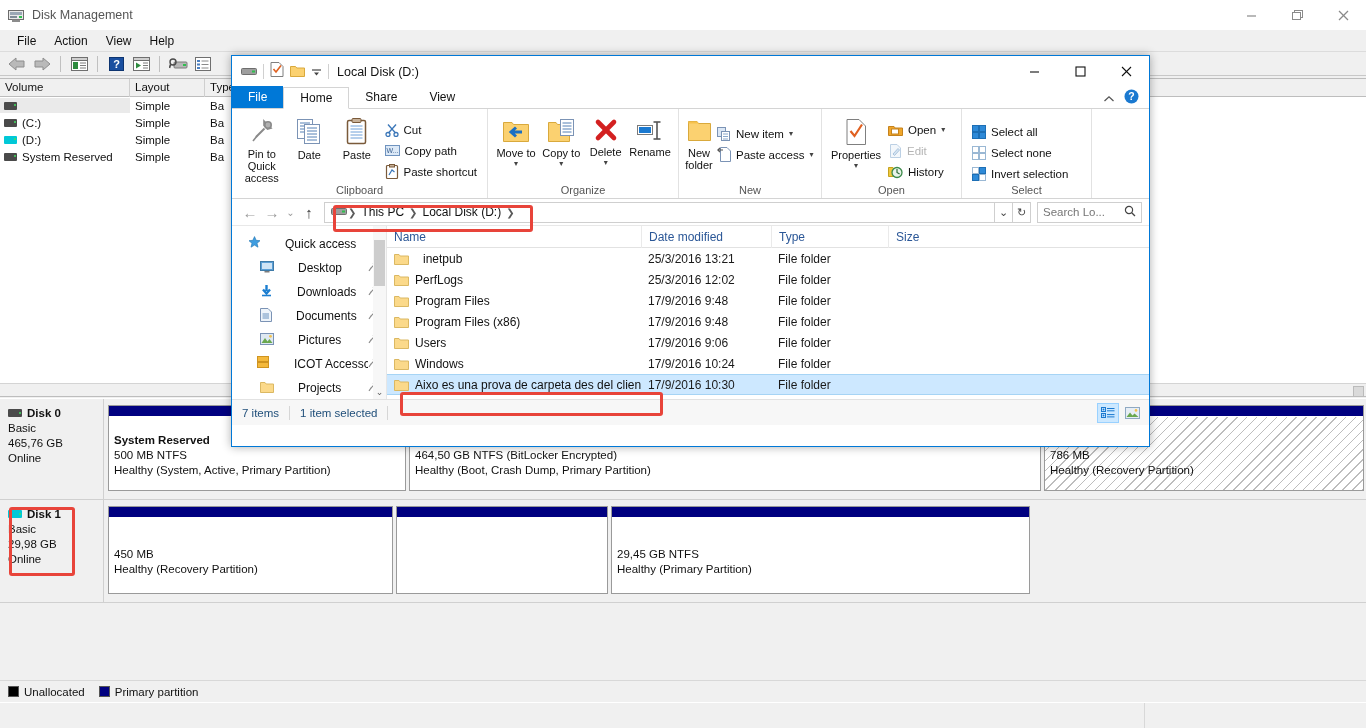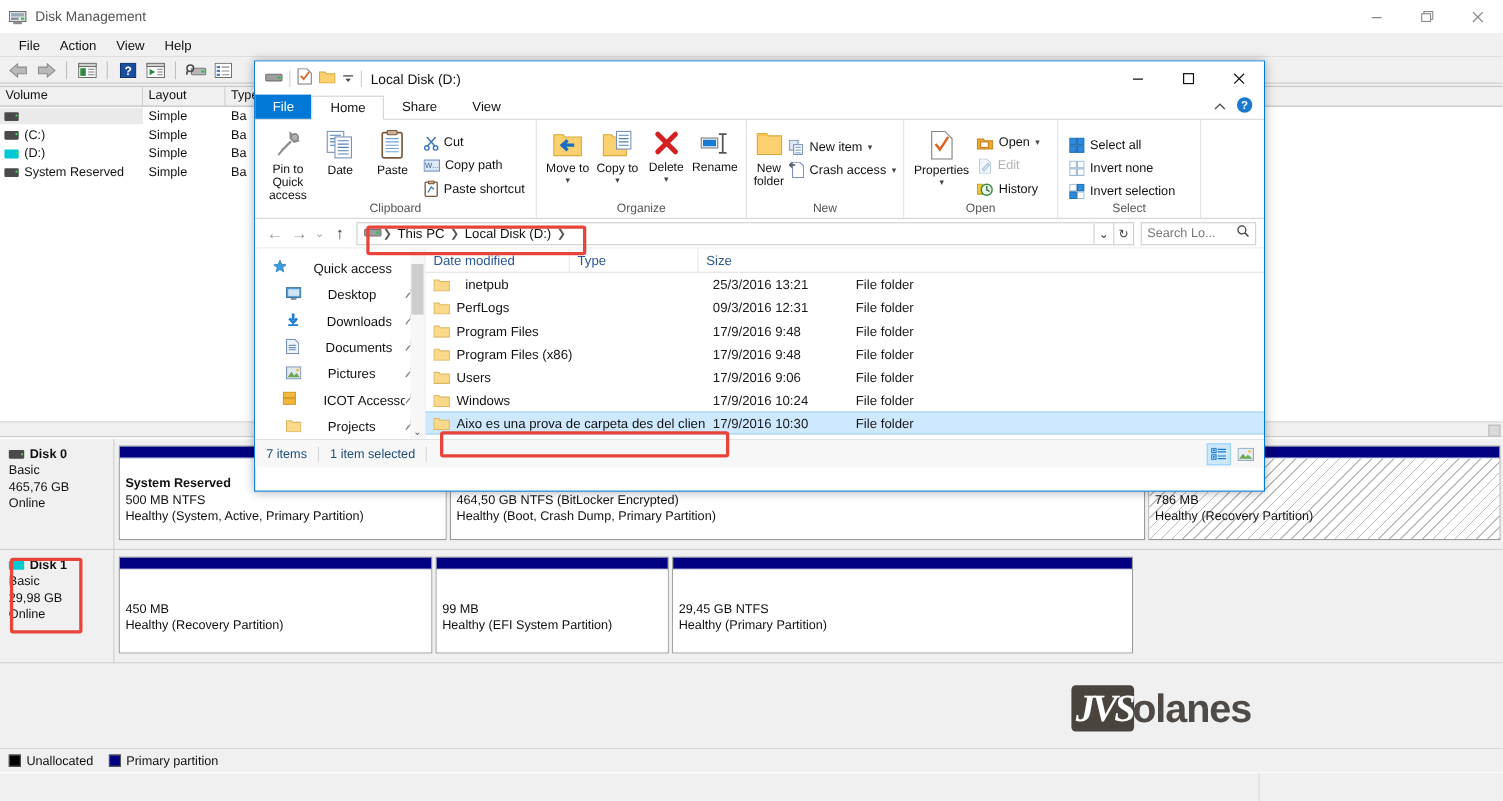--- a/index.html
+++ b/index.html
@@ -337,40 +337,32 @@
       <div class="disk-bars">
         <div class="part" style="width:285px">
           <div class="cap"></div>
           <div class="body" style="padding-top:29px">
             <div class="pl">450 MB</div>
             <div class="pl">Healthy (Recovery Partition)</div>
           </div>
         </div>
         <div class="part" style="width:212px">
           <div class="cap"></div>
-          <div class="body" style="padding-top:29px">
-            <div class="pl">99 MB</div>
-            <div class="pl">Healthy (EFI System Partition)</div>
-          </div>
         </div>
         <div class="part" style="width:419px">
           <div class="cap"></div>
           <div class="body" style="padding-top:29px">
             <div class="pl">29,45 GB NTFS</div>
             <div class="pl">Healthy (Primary Partition)</div>
           </div>
         </div>
       </div>
     </div>
   </div>
 
-  <div id="logo">
-    <span class="jvs">JVS</span>
-    <span class="rest">olanes</span>
-  </div>
 
   <div id="dm-legend">
     <div class="lg">
       <span class="sw" style="background:#000000"></span>
       <span>Unallocated</span>
     </div>
     <div class="lg">
       <span class="sw" style="background:#000080"></span>
       <span>Primary partition</span>
     </div>
@@ -602,21 +594,21 @@
                 </g>
             </svg>
             <span class="lbl">New item</span>
             <span class="caret">▾</span>
           </div>
           <div class="smallbtn">
             <svg width="14" height="15" viewBox="0 0 14 15">
               <path d="M3.5 0.5 H10 L13.5 4 V14.5 H3.5 Z" fill="#fff" stroke="#7b93b5"></path>
               <path d="M0.5 3 H6 M3 0.8 L0.8 3 L3 5.2" fill="none" stroke="#555" stroke-width="1.2"></path>
             </svg>
-            <span class="lbl">Crash access</span>
+            <span class="lbl">Paste access</span>
             <span class="caret">▾</span>
           </div>
         </div>
       </div>
       <div class="rlabel">New</div>
     </div>
 
     <div class="rgroup" style="width:140px">
       <div class="rbody">
         <div class="bigbtn" style="width:56px">
@@ -668,21 +660,21 @@
             </svg>
             <span class="lbl">Select all</span>
           </div>
           <div class="smallbtn">
             <svg width="14" height="14" viewBox="0 0 14 14">
               <rect x="0.5" y="0.5" width="6" height="6" fill="#fff" stroke="#9ab8d4"></rect>
               <rect x="7.5" y="0.5" width="6" height="6" fill="#fff" stroke="#9ab8d4"></rect>
               <rect x="0.5" y="7.5" width="6" height="6" fill="#fff" stroke="#9ab8d4"></rect>
               <rect x="7.5" y="7.5" width="6" height="6" fill="#fff" stroke="#9ab8d4"></rect>
             </svg>
-            <span class="lbl">Invert none</span>
+            <span class="lbl">Select none</span>
           </div>
           <div class="smallbtn">
             <svg width="14" height="14" viewBox="0 0 14 14">
               <rect x="0.5" y="0.5" width="6" height="6" fill="#fff" stroke="#9ab8d4"></rect>
               <rect x="7.5" y="0.5" width="6" height="6" fill="#2e8ad8" stroke="#1d6fb5"></rect>
               <rect x="0.5" y="7.5" width="6" height="6" fill="#2e8ad8" stroke="#1d6fb5"></rect>
               <rect x="7.5" y="7.5" width="6" height="6" fill="#fff" stroke="#9ab8d4"></rect>
             </svg>
             <span class="lbl">Invert selection</span>
           </div>
@@ -852,20 +844,21 @@
       </div>
       <div id="nav-scroll">
         <div class="up">⌃</div>
         <div class="thumb"></div>
         <div class="dn" style="position:absolute;bottom:0;width:13px;">⌄</div>
       </div>
     </div>
 
     <div id="fe-list">
       <div id="list-header">
+        <div style="width:254px">Name</div>
         <div style="width:130px">Date modified</div>
         <div style="width:117px">Type</div>
         <div style="width:70px">Size</div>
       </div>
 
       <div class="frow">
         <div class="fcell" style="width:254px;display:flex;align-items:center;gap:14px;">
           <span class="folder-ico">
             <svg width="15" height="12" viewBox="0 0 15 12">
                 <path d="M0.5 1.5 H5 L6.2 3 H14.5 V11.5 H0.5 Z" fill="#fbd98a" stroke="#dbb862"></path>
@@ -880,21 +873,21 @@
 
       <div class="frow">
         <div class="fcell" style="width:254px;display:flex;align-items:center;gap:6px;">
           <span class="folder-ico">
             <svg width="15" height="12" viewBox="0 0 15 12">
                 <path d="M0.5 1.5 H5 L6.2 3 H14.5 V11.5 H0.5 Z" fill="#fbd98a" stroke="#dbb862"></path>
               </svg>
           </span>
           <span>PerfLogs</span>
         </div>
-        <div class="fcell meta" style="width:130px">09/3/2016 12:31</div>
+        <div class="fcell meta" style="width:130px">25/3/2016 12:02</div>
         <div class="fcell meta" style="width:117px">File folder</div>
         <div class="fcell meta" style="width:70px"></div>
       </div>
 
       <div class="frow">
         <div class="fcell" style="width:254px;display:flex;align-items:center;gap:6px;">
           <span class="folder-ico">
             <svg width="15" height="12" viewBox="0 0 15 12">
                 <path d="M0.5 1.5 H5 L6.2 3 H14.5 V11.5 H0.5 Z" fill="#fbd98a" stroke="#dbb862"></path>
               </svg>

